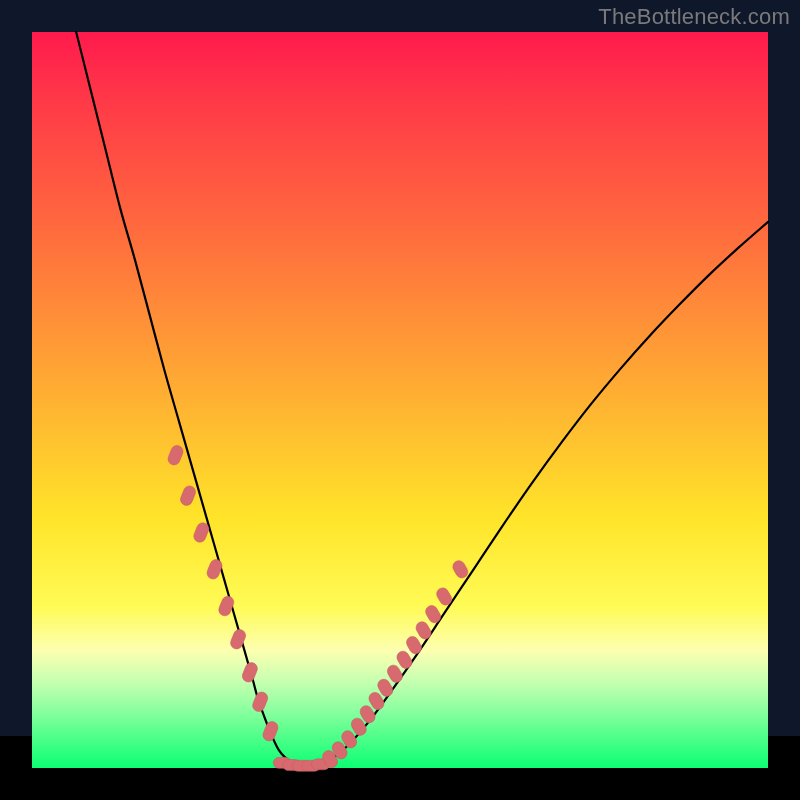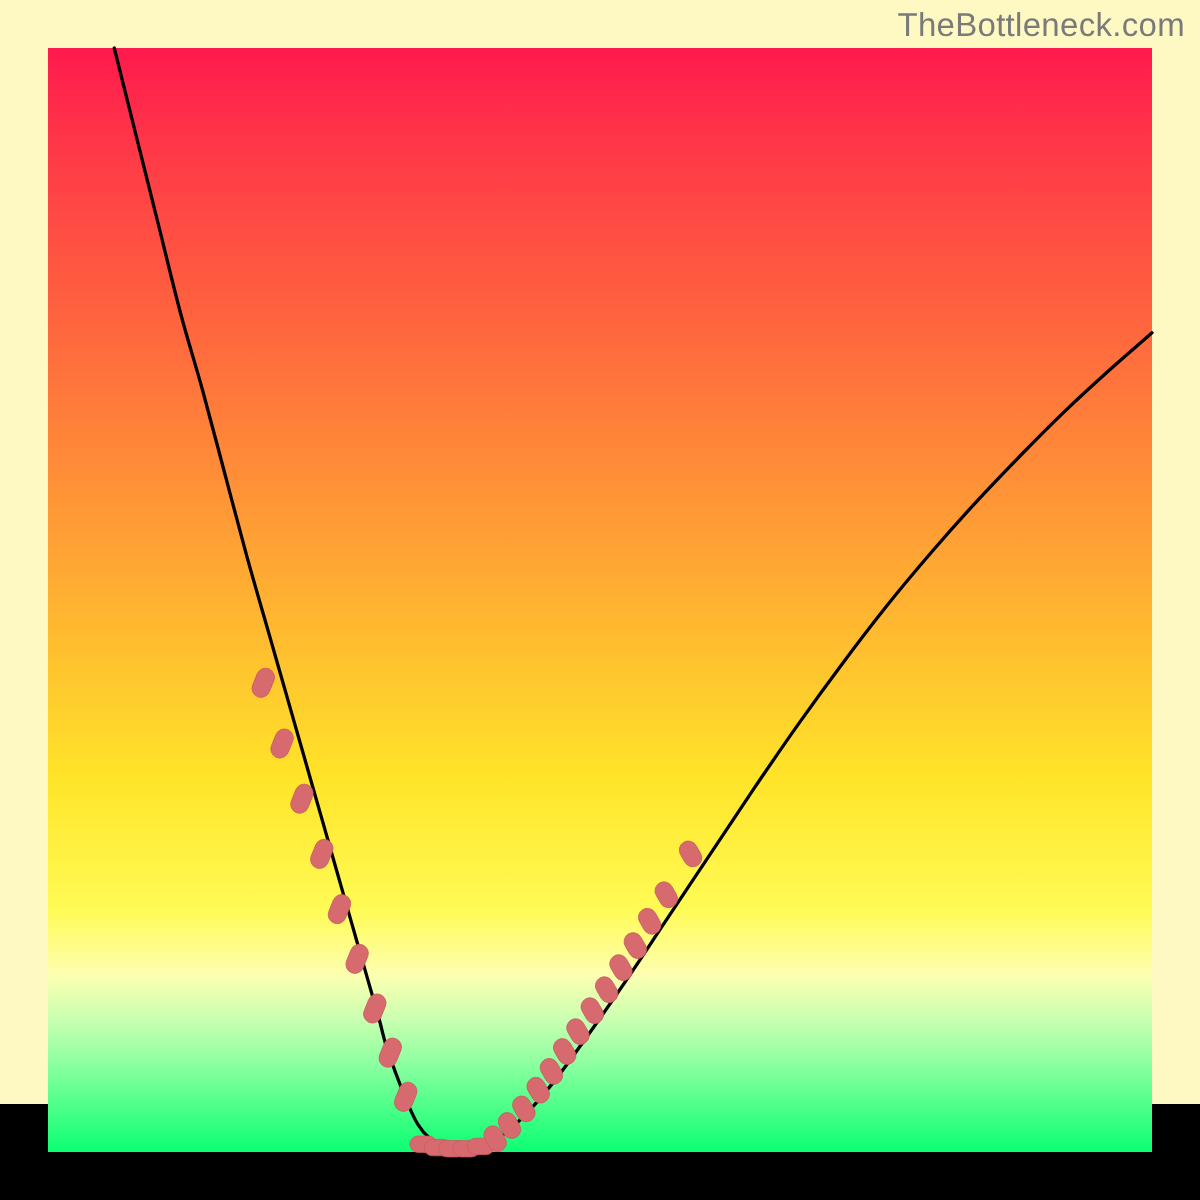--- a/index.html
+++ b/index.html
@@ -10,21 +10,21 @@
     background: #000;
     overflow: hidden;
     font-family: Arial, Helvetica, sans-serif;
   }
   .frame {
     position: absolute;
     left: 0;
     top: 0;
     width: 800px;
     height: 736px;
-    background: #fef9c3;
+    background: #0f172a;
   }
   .plot {
     position: absolute;
     left: 32px;
     top: 32px;
     width: 736px;
     height: 736px;
     
     background: linear-gradient(
       to bottom,

